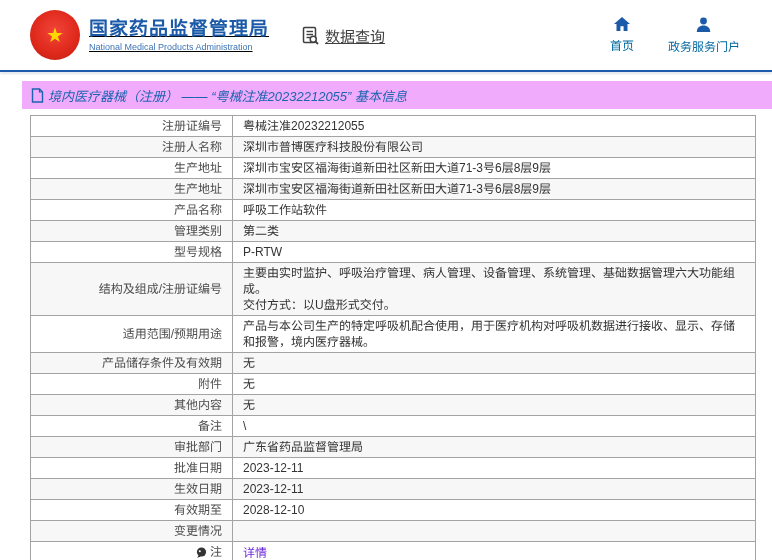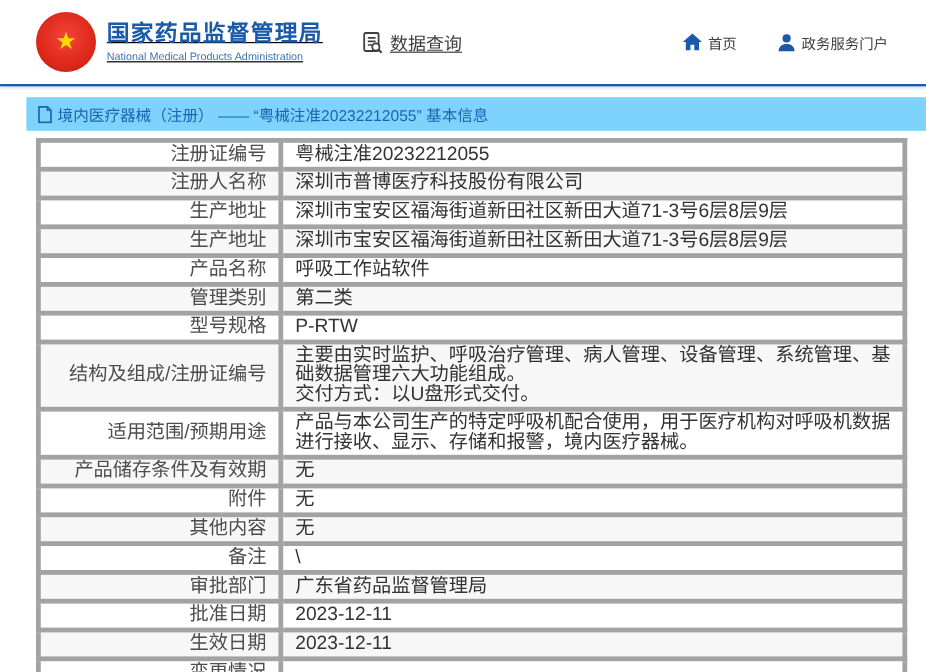--- a/index.html
+++ b/index.html
@@ -12,37 +12,37 @@
     background: radial-gradient(circle at 50% 42%, #f2453a 0%, #e02a1d 55%, #c21c10 100%);
     display: flex; align-items: center; justify-content: center; flex: 0 0 auto; }
   .emblem .star { color: #ffd700; font-size: 20px; line-height: 1; text-shadow: 0 6px 0 rgba(180,30,10,.0); }
   .title-block { margin-left: 9px; text-decoration: underline; }
   .title-cn { color: #1b5aa8; font-size: 19px; font-weight: bold; letter-spacing: 1px; line-height: 1.15; }
   .title-en { color: #3e74b5; font-size: 9px; margin-top: 2px; }
   .dq { display: flex; align-items: center; margin-left: 32px; color: #3f3f3f; font-size: 15px; text-decoration: underline; }
   .dq svg { margin-right: 5px; }
   .header-spacer { flex: 1; }
   .top-nav { display: flex; gap: 34px; margin-right: 14px; }
-  .nav-item { display: flex; flex-direction: row; align-items: center; color: #404040;
+  .nav-item { display: flex; flex-direction: column; align-items: center; color: #0369a1;
     font-size: 12px; cursor: pointer; gap: 5px; }
   .nav-item svg { display: block; }
 
   
   .blue-line { height: 2px; background: #1e5cab; box-shadow: 0 2px 2px rgba(120,140,170,.25); }
 
   
-  .breadcrumb-bar { margin: 9px 0 0 22px; height: 28px; background: #7dd3fc;
-    display: flex; align-items: center; padding-left: 9px; }
+  .breadcrumb-bar { margin: 9px 0 0 22px; height: 28px; background: #f0abfc;
+    display: flex; align-items: center; padding-left: 9px; font-style: italic; }
   .breadcrumb-bar svg { margin-right: 4px; flex: 0 0 auto; }
   .breadcrumb-text { color: #1d64b0; font-size: 13px; }
 
   
   .table-wrap { margin: 6px 0 0 30px; width: 726px; }
   table.info { width: 100%; border-collapse: collapse; table-layout: fixed; }
-  table.info td { border: 4px solid #a3a3a3; font-size: 16px; padding: 2px 10px; line-height: 16px; vertical-align: middle; }
+  table.info td { border: 1px solid #a3a3a3; font-size: 12px; padding: 2px 10px; line-height: 16px; vertical-align: middle; }
   table.info tr:nth-child(even) td { background: #f7f7f7; }
   td.cell-label { width: 202px; text-align: right; color: #4d4d4d; white-space: nowrap; }
   td.cell-value { color: #333; white-space: pre-line; word-break: break-all; }
   td.cell-value a { color: #6d28d9; text-decoration: none; cursor: pointer; }
   .label-flex { display: inline-flex; align-items: center; gap: 3px; }
   .note-ico { display: inline-block; }
 </style>
 </head>
 <body>
 
@@ -155,20 +155,24 @@
         </tr>
         <tr>
           <td class="cell-label">批准日期</td>
           <td class="cell-value">2023-12-11</td>
         </tr>
         <tr>
           <td class="cell-label">生效日期</td>
           <td class="cell-value">2023-12-11</td>
         </tr>
         <tr>
+          <td class="cell-label">有效期至</td>
+          <td class="cell-value">2028-12-10</td>
+        </tr>
+        <tr>
           <td class="cell-label">变更情况</td>
           <td class="cell-value"></td>
         </tr>
         <tr>
           <td class="cell-label"><span class="label-flex">
               <svg class="note-ico" width="11" height="11" viewBox="0 0 11 11">
                 <circle cx="5.5" cy="5" r="4.6" fill="#333"></circle>
                 <path d="M2.5 8.5 L1.2 10.8 L5 9.4 Z" fill="#333"></path>
                 <circle cx="3.8" cy="4.2" r="1" fill="#fff"></circle>
               </svg>

